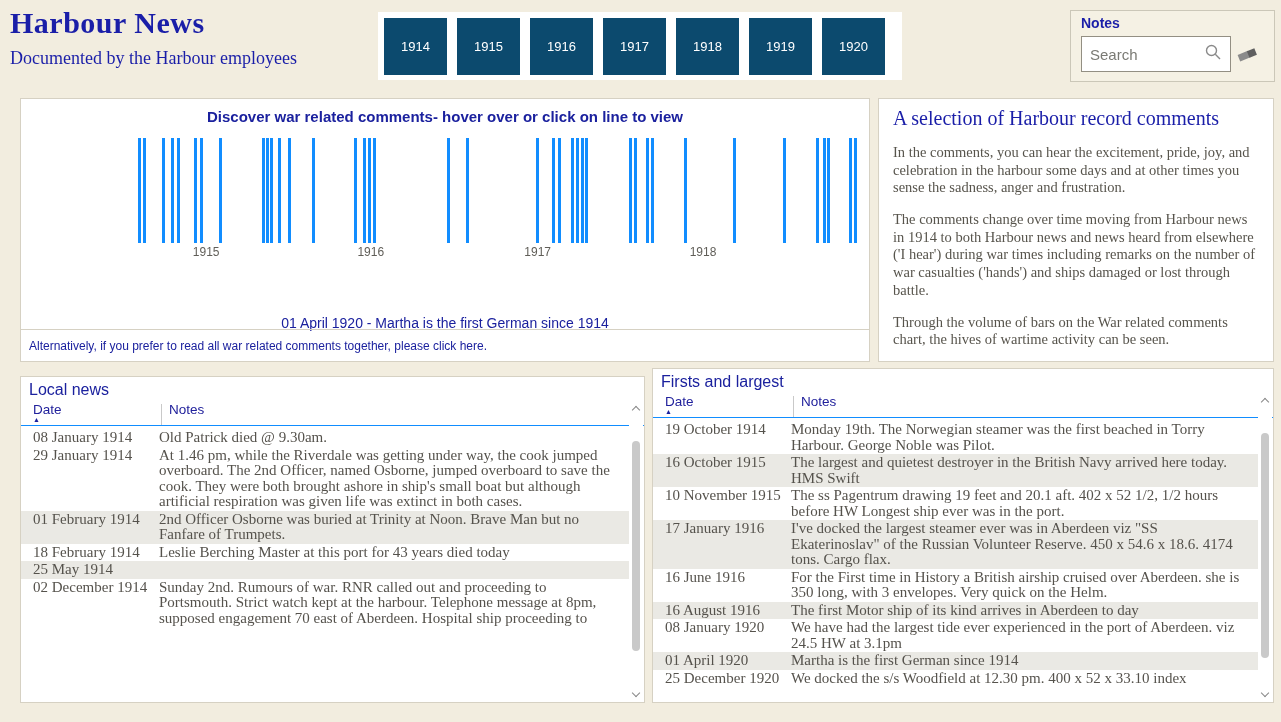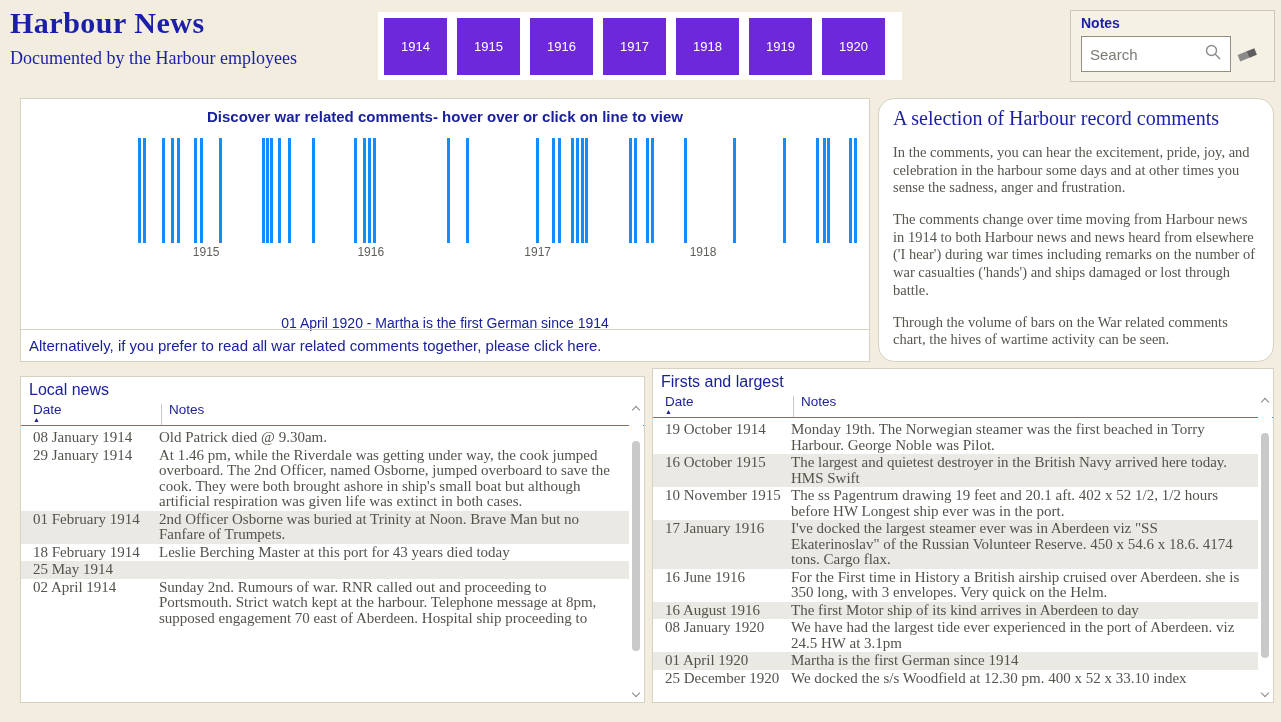--- a/index.html
+++ b/index.html
@@ -7,43 +7,43 @@
   body { font-family:"Liberation Sans", sans-serif; background:#F2EDDF; position:relative; overflow:hidden; }
 
   .panel { background:#fff; border:1px solid #D6D1C3; position:absolute; }
 
   
   .title-block { position:absolute; left:10px; top:6px; }
   .page-title { font-family:"Liberation Serif", serif; font-size:30px; font-weight:700; color:#1A1EA8; letter-spacing:.5px; }
   .page-subtitle { font-family:"Liberation Serif", serif; font-size:18px; color:#1A1EA8; margin-top:8px; }
 
   .year-strip { position:absolute; left:378px; top:12px; width:524px; height:68px; background:#fff; display:flex; align-items:center; gap:10px; padding:0 6px; }
-  .year-btn { width:63px; height:57px; background:#6d28d9; color:#fff; font-size:13px; display:flex; align-items:center; justify-content:center; cursor:pointer; }
+  .year-btn { width:63px; height:57px; background:#0c4a6e; color:#fff; font-size:13px; display:flex; align-items:center; justify-content:center; cursor:pointer; }
 
   .notes-panel { position:absolute; left:1070px; top:10px; width:205px; height:72px; background:#F5F1E4; border:1px solid #CBC7B8; padding:4px 10px; }
   .notes-label { color:#1A1EA8; font-size:14px; font-weight:700; margin-bottom:5px; }
   .notes-row { display:flex; align-items:center; }
   .search-box { width:150px; height:36px; background:#fff; border:1px solid #938F83; display:flex; align-items:center; padding:0 8px; }
   .search-box input { flex:1; border:none; outline:none; font-size:15px; color:#444; background:transparent; font-family:"Liberation Sans",sans-serif; min-width:0; }
   .search-box input::placeholder { color:#7A7A74; }
   .eraser-wrap { flex:1; display:flex; justify-content:center; cursor:pointer; }
 
   
   .chart-panel { left:20px; top:98px; width:850px; height:264px; }
   .chart-title { text-align:center; color:#1B219E; font-size:15px; margin-top:9px;font-weight:bold; }
   .barcode { position:absolute; left:95px; top:39px; width:745px; height:105px; }
   .bline { position:absolute; top:0; bottom:0; width:3px; background:#118DFF; cursor:pointer; }
   .axis { position:absolute; left:95px; top:146px; width:745px; height:16px; }
   .tick { position:absolute; transform:translateX(-50%); font-size:12px; color:#605E58; }
   .chart-caption { position:absolute; left:0; right:0; top:188px; text-align:center; color:#1B219E; font-size:14px;margin-top:28px; }
   .alt-strip { position:absolute; left:0; right:0; bottom:0; height:32px; border-top:1px solid #D6D1C3; display:flex; align-items:center; padding-left:8px; }
-  .alt-link { color:#1B219E; font-size:15px; cursor:pointer; }
-
-  
-  .comments-panel { left:878px; top:98px; width:396px; height:264px; padding:8px 14px;border-radius:16px; }
+  .alt-link { color:#1B219E; font-size:12px; cursor:pointer; }
+
+  
+  .comments-panel { left:878px; top:98px; width:396px; height:264px; padding:8px 14px; }
   .comments-heading { font-family:"Liberation Serif", serif; font-size:20px; font-weight:500; color:#1A1EA8; margin-bottom:14px; }
   .comments-panel p { font-family:"Liberation Serif", serif; font-size:14.5px; line-height:1.22; color:#57544C; margin-bottom:14px; }
 
   
   .table-panel { overflow:hidden; }
   .table-panel.local { left:20px; top:376px; width:625px; height:327px; }
   .table-panel.firsts { left:652px; top:368px; width:622px; height:335px; }
   .table-title { color:#1B219E; font-size:16px; padding:4px 0 0 8px; }
   .thead { position:relative; height:24px; margin:3px 0 0 0; border-bottom:1px solid #118DFF; }
   .th { position:absolute; top:0; font-size:13.5px; color:#21219C; cursor:pointer; }
@@ -191,21 +191,21 @@
         <div class="tnotes">2nd Officer Osborne was buried at Trinity at Noon. Brave Man but no Fanfare of Trumpets.</div>
       </div>
       <div class="trow">
         <div class="tdate">18 February 1914</div>
         <div class="tnotes">Leslie Berching Master at this port for 43 years died today</div>
       </div>
       <div class="trow alt">
         <div class="tdate">25 May 1914</div>
       </div>
       <div class="trow">
-        <div class="tdate">02 April 1914</div>
+        <div class="tdate">02 December 1914</div>
         <div class="tnotes">Sunday 2nd. Rumours of war. RNR called out and proceeding to Portsmouth. Strict watch kept at the harbour. Telephone message at 8pm, supposed engagement 70 east of Aberdeen. Hospital ship proceeding to</div>
       </div>
     </div>
   <div class="vscroll">
     <span class="chev up"></span>
     <span class="thumb local"></span>
     <span class="chev down"></span>
   </div>
 </div>
 

